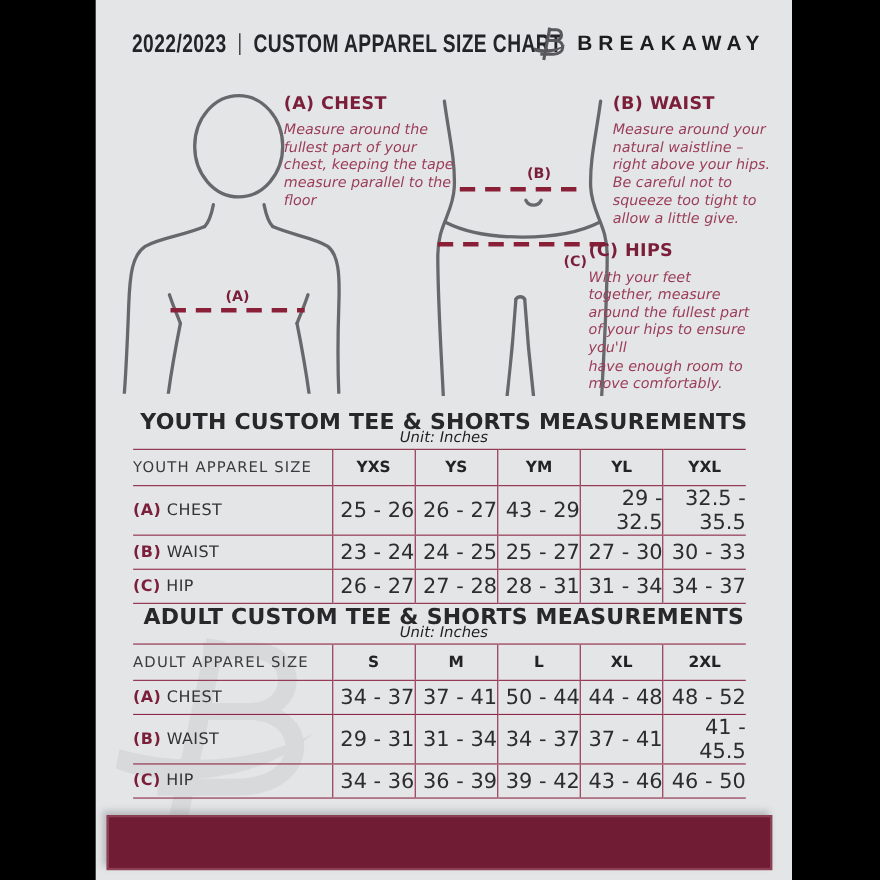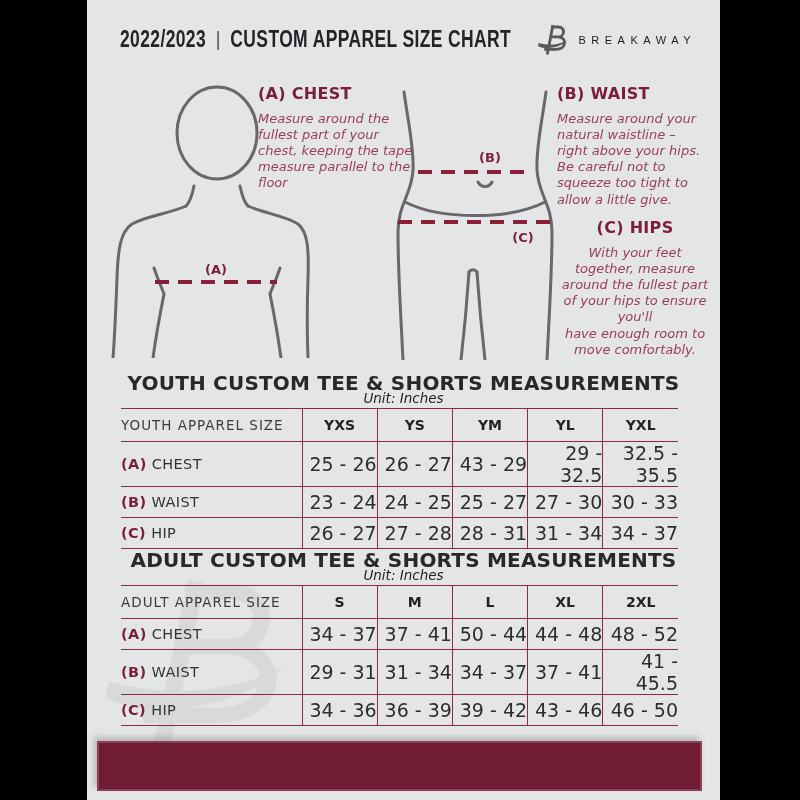--- a/index.html
+++ b/index.html
@@ -22,36 +22,36 @@
   
   .watermark{position:absolute;left:18px;top:578px;width:190px;height:172px;color:var(--watermark);}
 
   
   .header-title{position:absolute;left:33px;top:26px;white-space:nowrap;}
   .condense{display:inline-flex;align-items:center;gap:13px;transform:scaleX(0.76);transform-origin:left center;
     font-family:"Liberation Sans",sans-serif;font-weight:700;font-size:23px;color:#242428;letter-spacing:0.5px;}
   .condense .divider{font-weight:400;font-size:21px;color:#3a3a3e;transform:translateY(-1px);}
   .brand{position:absolute;right:24px;top:22px;display:flex;align-items:center;gap:9px;}
   .brand-logo{width:31px;height:36px;color:#58585c;}
-  .brand-word{font-family:"Liberation Sans",sans-serif;font-weight:400;font-size:11px;letter-spacing:5.5px;color:#1d1d1f;}
+  .brand-word{font-family:"Liberation Sans",sans-serif;font-weight:700;font-size:19px;letter-spacing:5.5px;color:#1d1d1f;}
 
   
   .fig{position:absolute;}
   .fig-upper{left:23px;top:82px;width:200px;height:276px;}
   .fig-lower{left:303px;top:82px;width:170px;height:278px;}
   .fig path,.fig ellipse{fill:none;stroke:var(--figure);stroke-width:3;stroke-linecap:round;}
   .dash{stroke:var(--maroon-line);stroke-width:4;stroke-dasharray:14 9;stroke-linecap:butt;}
   .svg-label{font-family:"DejaVu Sans",sans-serif;font-weight:700;font-size:13px;fill:var(--maroon);stroke:none;}
 
   .guide-block{position:absolute;}
   .guide-heading{font-family:"DejaVu Sans",sans-serif;font-weight:700;font-size:16px;color:var(--maroon);letter-spacing:.3px;}
   .guide-body{margin-top:8px;font-style:italic;font-size:13px;line-height:1.24;color:var(--body-text);white-space:pre-line;}
   .guide-chest{left:171px;top:84px;width:162px;}
   .guide-waist{left:470px;top:84px;width:150px;}
-  .guide-hips{left:470px;top:218px;width:156px;text-align:center;}
+  .guide-hips{left:448px;top:218px;width:156px;}
 
   
   .section-title{position:absolute;width:100%;text-align:center;font-weight:700;font-size:20px;color:var(--ink);letter-spacing:.2px;}
   .unit-line{position:absolute;width:100%;text-align:center;font-style:italic;font-size:13.5px;color:#1f1f21;}
   .youth-title{top:371px;} .youth-unit{top:390px;}
   .adult-title{top:548px;} .adult-unit{top:567px;}
 
   
   .size-table{position:absolute;left:34px;width:557px;border-collapse:collapse;table-layout:fixed;}
   .youth-table{top:408px;} .adult-table{top:585px;}

